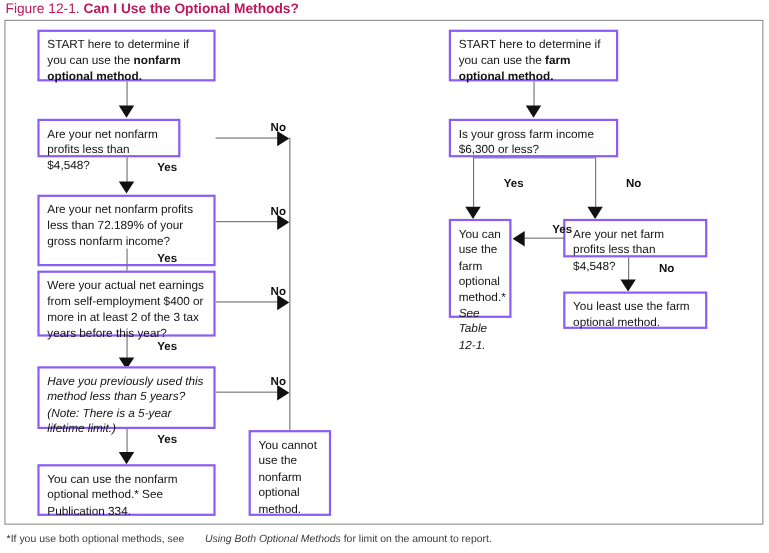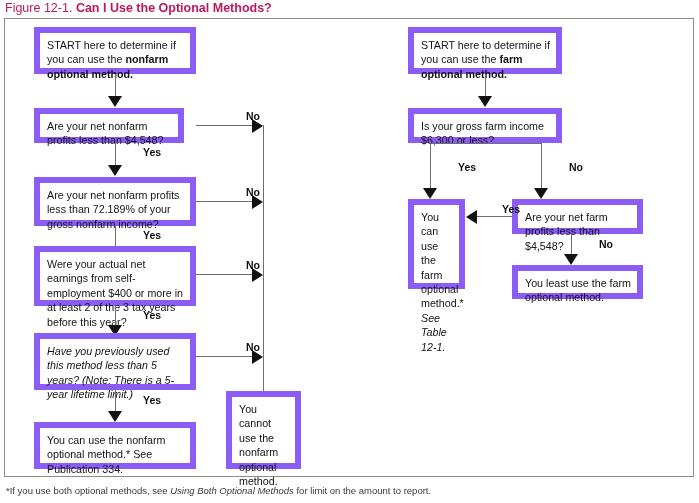--- a/index.html
+++ b/index.html
@@ -20,26 +20,26 @@
   #chart-frame{
     position:absolute;left:4px;top:18px;width:690px;height:459px;
     border:1px solid #8d8d8d;box-sizing:border-box;background:#fff;
   }
 
   
   #footnote{
     position:absolute;left:6px;top:485px;width:680px;
     font-size:9.5px;line-height:12px;color:#3a3a3a;white-space:nowrap;
   }
-  #footnote i{font-style:italic;}
+  #footnote i{font-style:italic;margin-left:16px;}
 
   
   .node{
     position:absolute;box-sizing:border-box;
-    border:6px solid #8b5cf6;background:#fff;
+    border:2px solid #8b5cf6;background:#fff;
     font-size:10.7px;line-height:14.4px;color:#141414;
     padding:5px 6px 4px 7px;
   }
   .node b{font-weight:700;}
   .node i{font-style:italic;}
 
   
   .vline{position:absolute;width:1px;background:#6f6f6f;}
   .hline{position:absolute;height:1px;background:#6f6f6f;}
 
@@ -76,32 +76,32 @@
 
 <div class="node" style="left:34px;top:27px;width:162px;height:47px;">
   <span>START here to determine if</span><br>
   <span>you can use the </span><b>nonfarm</b><br>
   <b>optional method.</b>
 </div>
 
 <div class="vline" style="left:115px;top:74px;height:25px;"></div>
 <div class="arrow-down" style="left:108px;top:96px;"></div>
 
-<div class="node" style="left:34px;top:108px;width:150px;height:35px;">
+<div class="node" style="left:34px;top:108px;width:130px;height:35px;">
   <span>Are your net nonfarm profits less than $4,548?</span>
 </div>
 <div class="hline" style="left:196px;top:125px;width:60px;"></div>
 <div class="arrow-right" style="left:252px;top:119px;"></div>
 <div class="elabel" style="left:226px;top:110px;">No</div>
 
 <div class="vline" style="left:115px;top:143px;height:25px;"></div>
 <div class="arrow-down" style="left:108px;top:165px;"></div>
 <div class="elabel" style="left:123px;top:146px;">Yes</div>
 
-<div class="node" style="left:34px;top:177px;width:162px;height:49px;">
+<div class="node" style="left:34px;top:177px;width:162px;height:65px;">
   <span>Are your net nonfarm profits less than 72.189% of your gross nonfarm income?</span>
 </div>
 <div class="hline" style="left:196px;top:201px;width:60px;"></div>
 <div class="arrow-right" style="left:252px;top:195px;"></div>
 <div class="elabel" style="left:226px;top:186px;">No</div>
 
 <div class="vline" style="left:115px;top:226px;height:24px;"></div>
 <div class="arrow-down" style="left:108px;top:247px;"></div>
 <div class="elabel" style="left:123px;top:229px;">Yes</div>
 

